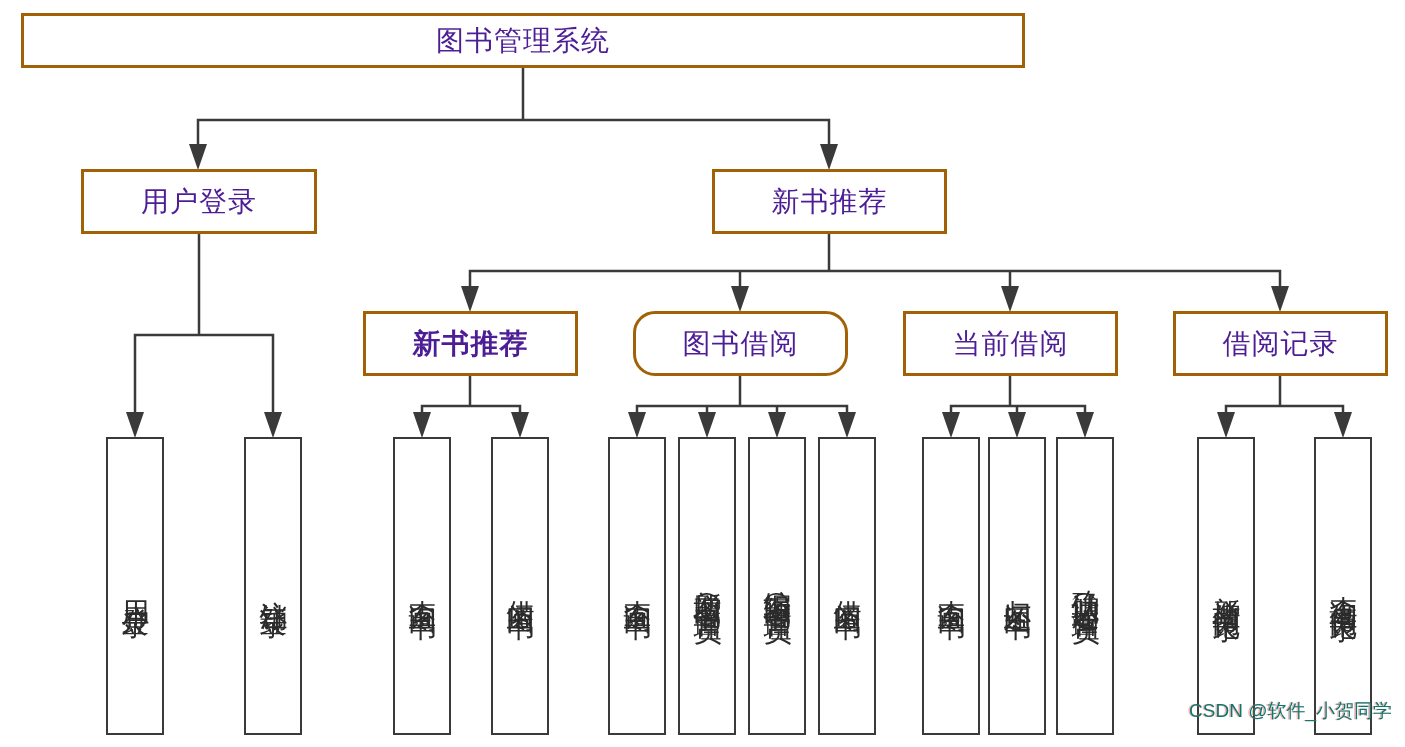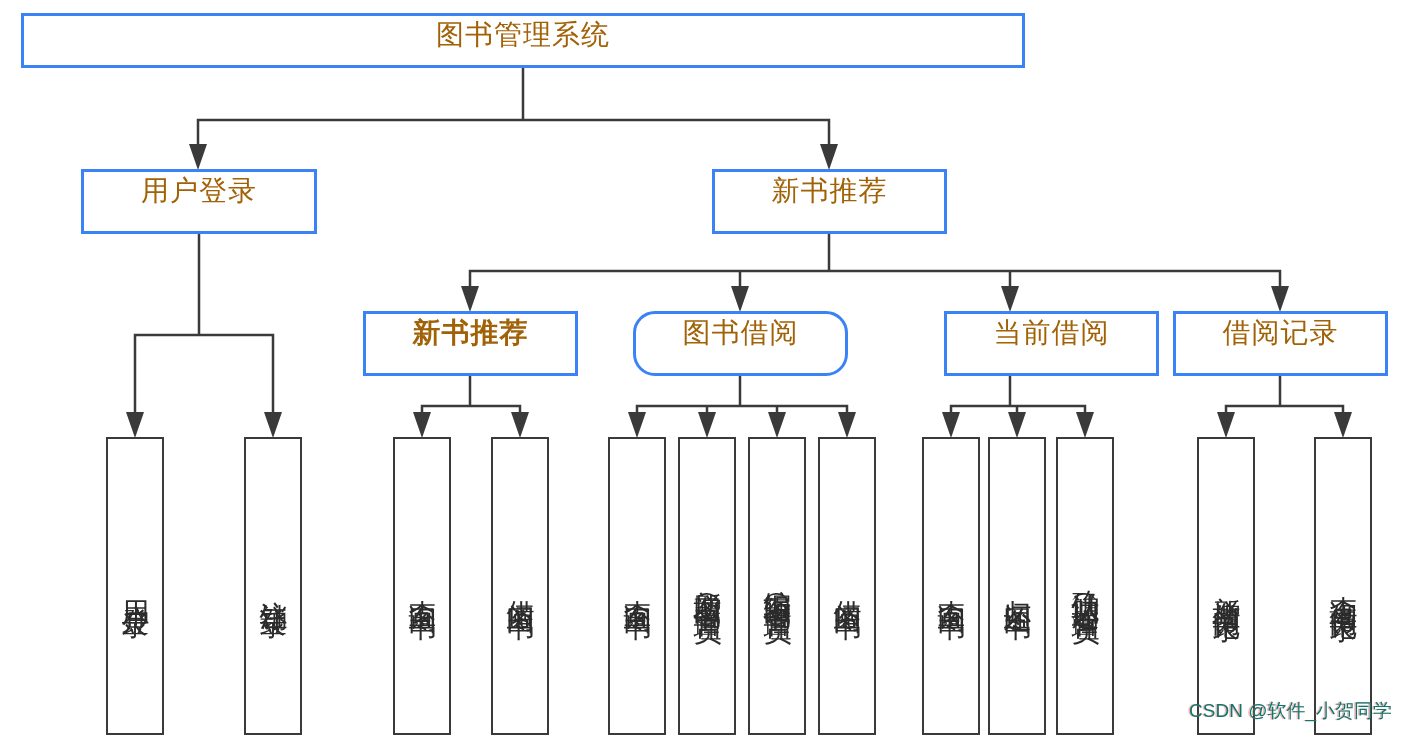--- a/index.html
+++ b/index.html
@@ -17,25 +17,26 @@
   }
   svg.connectors {
     position: absolute;
     left: 0;
     top: 0;
     z-index: 0;
   }
   .node {
     position: absolute;
     box-sizing: border-box;
-    border: 3px solid #3b82f6;
+    border: 3px solid #a16207;
     background: #ffffff;
     display: flex;
+    align-items: center;
     justify-content: center;
-    color: #a16207;
+    color: #4c1d95;
     z-index: 1;
   }
   .node.h-label {
     font-size: 28px;
     letter-spacing: 1px;
     white-space: nowrap;
   }
   .leaf {
     position: absolute;
     box-sizing: border-box;
@@ -117,21 +118,21 @@
   <div class="node h-label" style="left:712px; top:169px; width:235px; height:65px;">
     <span>新书推荐</span>
   </div>
 
   <div class="node h-label" style="left:363px; top:311px; width:215px; height:65px;font-weight:bold;">
     <span>新书推荐</span>
   </div>
   <div class="node h-label" style="left:633px; top:311px; width:215px; height:65px;border-radius:22px;">
     <span>图书借阅</span>
   </div>
-  <div class="node h-label" style="left:903px; top:311px; width:215px; height:65px;margin-left:41px;">
+  <div class="node h-label" style="left:903px; top:311px; width:215px; height:65px;">
     <span>当前借阅</span>
   </div>
   <div class="node h-label" style="left:1173px; top:311px; width:215px; height:65px;">
     <span>借阅记录</span>
   </div>
 
   <div class="leaf" style="left:106px;">
     <span class="vtext">用户登录</span>
   </div>
   <div class="leaf" style="left:244px;">

